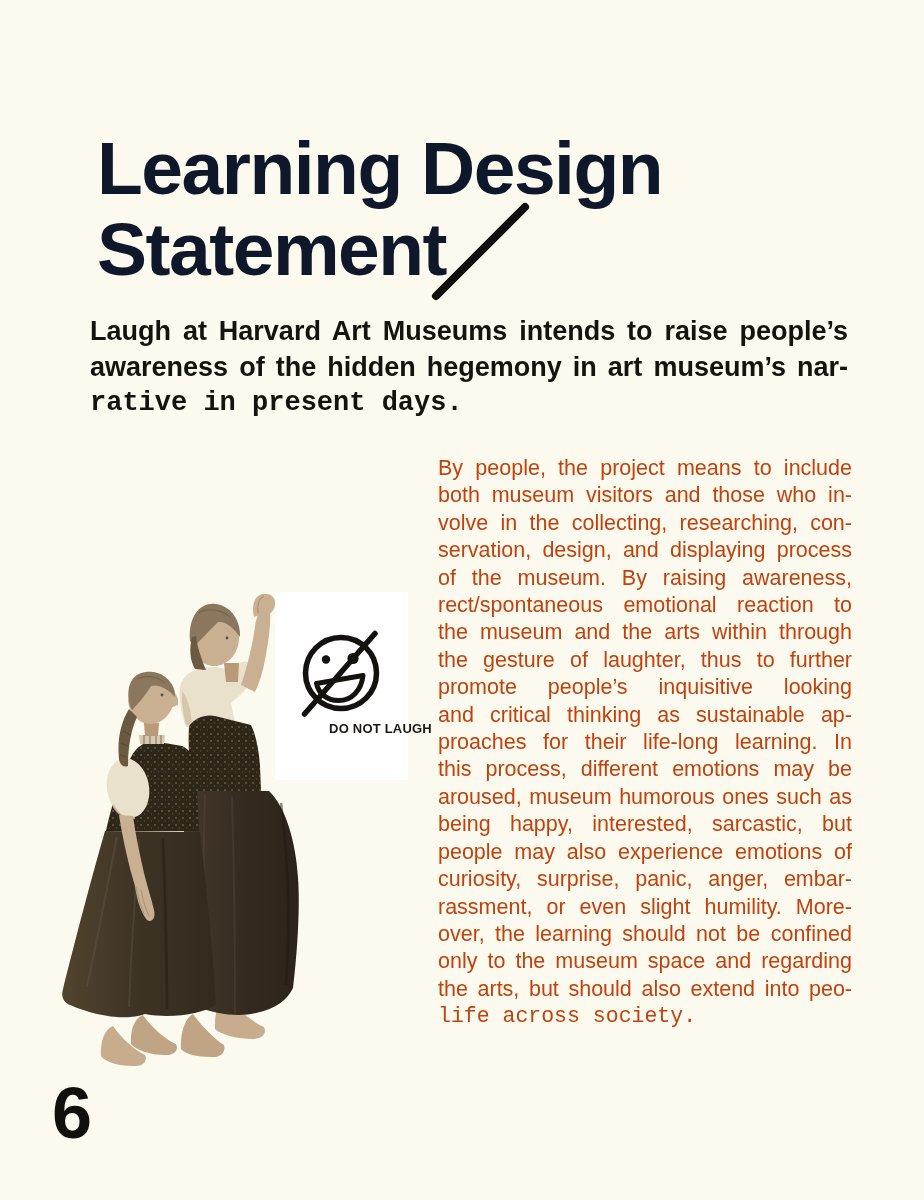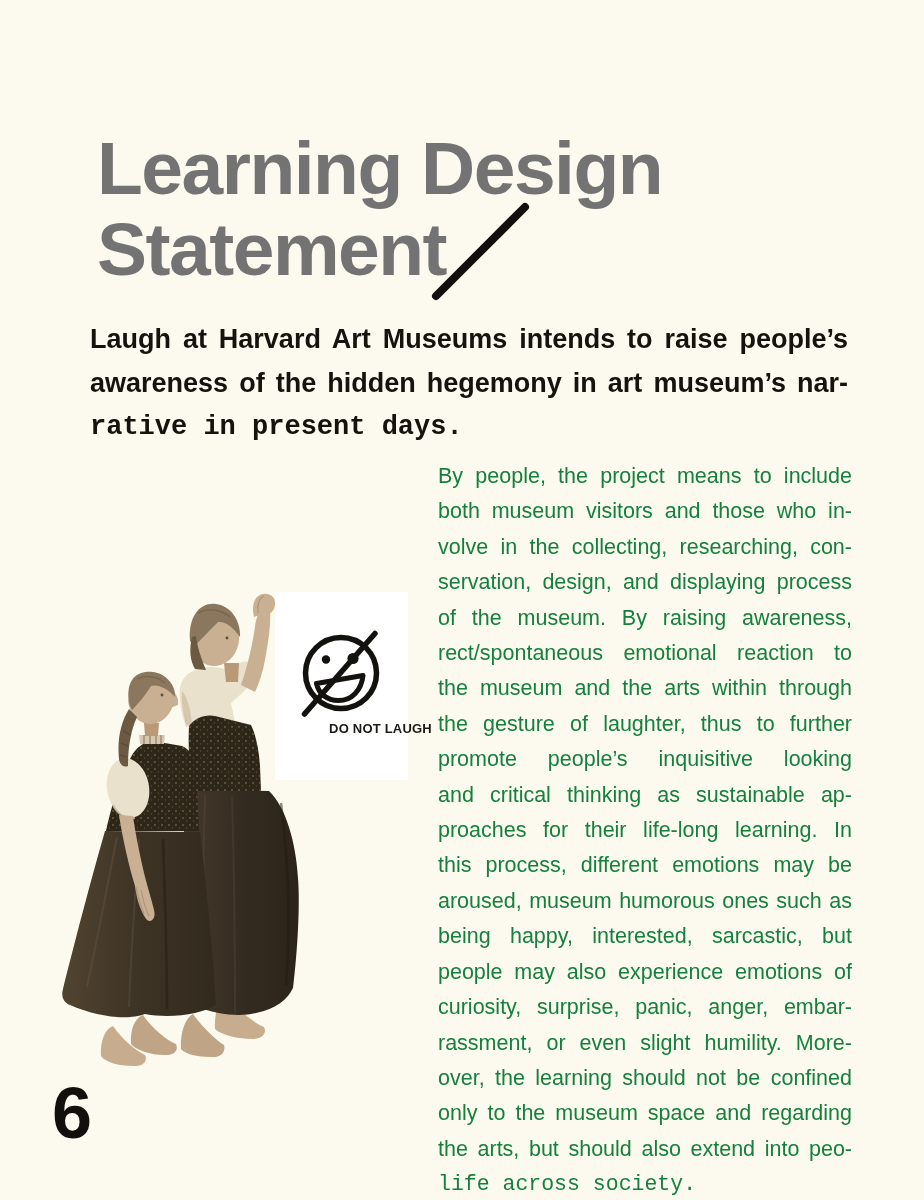--- a/index.html
+++ b/index.html
@@ -7,33 +7,33 @@
     width:924px;height:1200px;
     background:#fcfaee;
     position:relative;
     overflow:hidden;
     font-family:"Liberation Sans","DejaVu Sans",sans-serif;
     color:#17140f;
   }
   .title{
     position:absolute;left:97px;top:128px;margin:0;
     font-weight:700;font-size:75px;line-height:81px;
-    letter-spacing:-1.5px;color:#737373;
+    letter-spacing:-1.5px;color:#0f172a;
   }
   .t-line{display:block;}
   .title-slash{position:absolute;left:424px;top:199px;}
   .subtitle{
     position:absolute;left:90px;top:313px;width:758px;
     font-weight:700;font-size:27px;line-height:36px;color:#15130e;
   }
   .body-col{
     position:absolute;left:438px;top:455px;width:414px;
-    font-weight:400;font-size:21.5px;line-height:27.4px;color:#15803d;
+    font-weight:400;font-size:21.5px;line-height:27.4px;color:#c2410c;
   }
-  .jline{text-align:justify;text-align-last:justify;margin-top:8px;}
+  .jline{text-align:justify;text-align-last:justify;}
   .jline.last{text-align-last:left;font-family:Liberation Mono, monospace;}
   .photo{position:absolute;left:55px;top:585px;}
   .sign{
     position:absolute;left:275px;top:592px;width:133px;height:188px;
     background:#ffffff;
   }
   .sign-icon{position:absolute;left:16px;top:34px;}
   .sign-label{
     position:absolute;top:129px;left:0;width:100%;
     text-align:center;font-weight:700;font-size:13px;line-height:16px;

